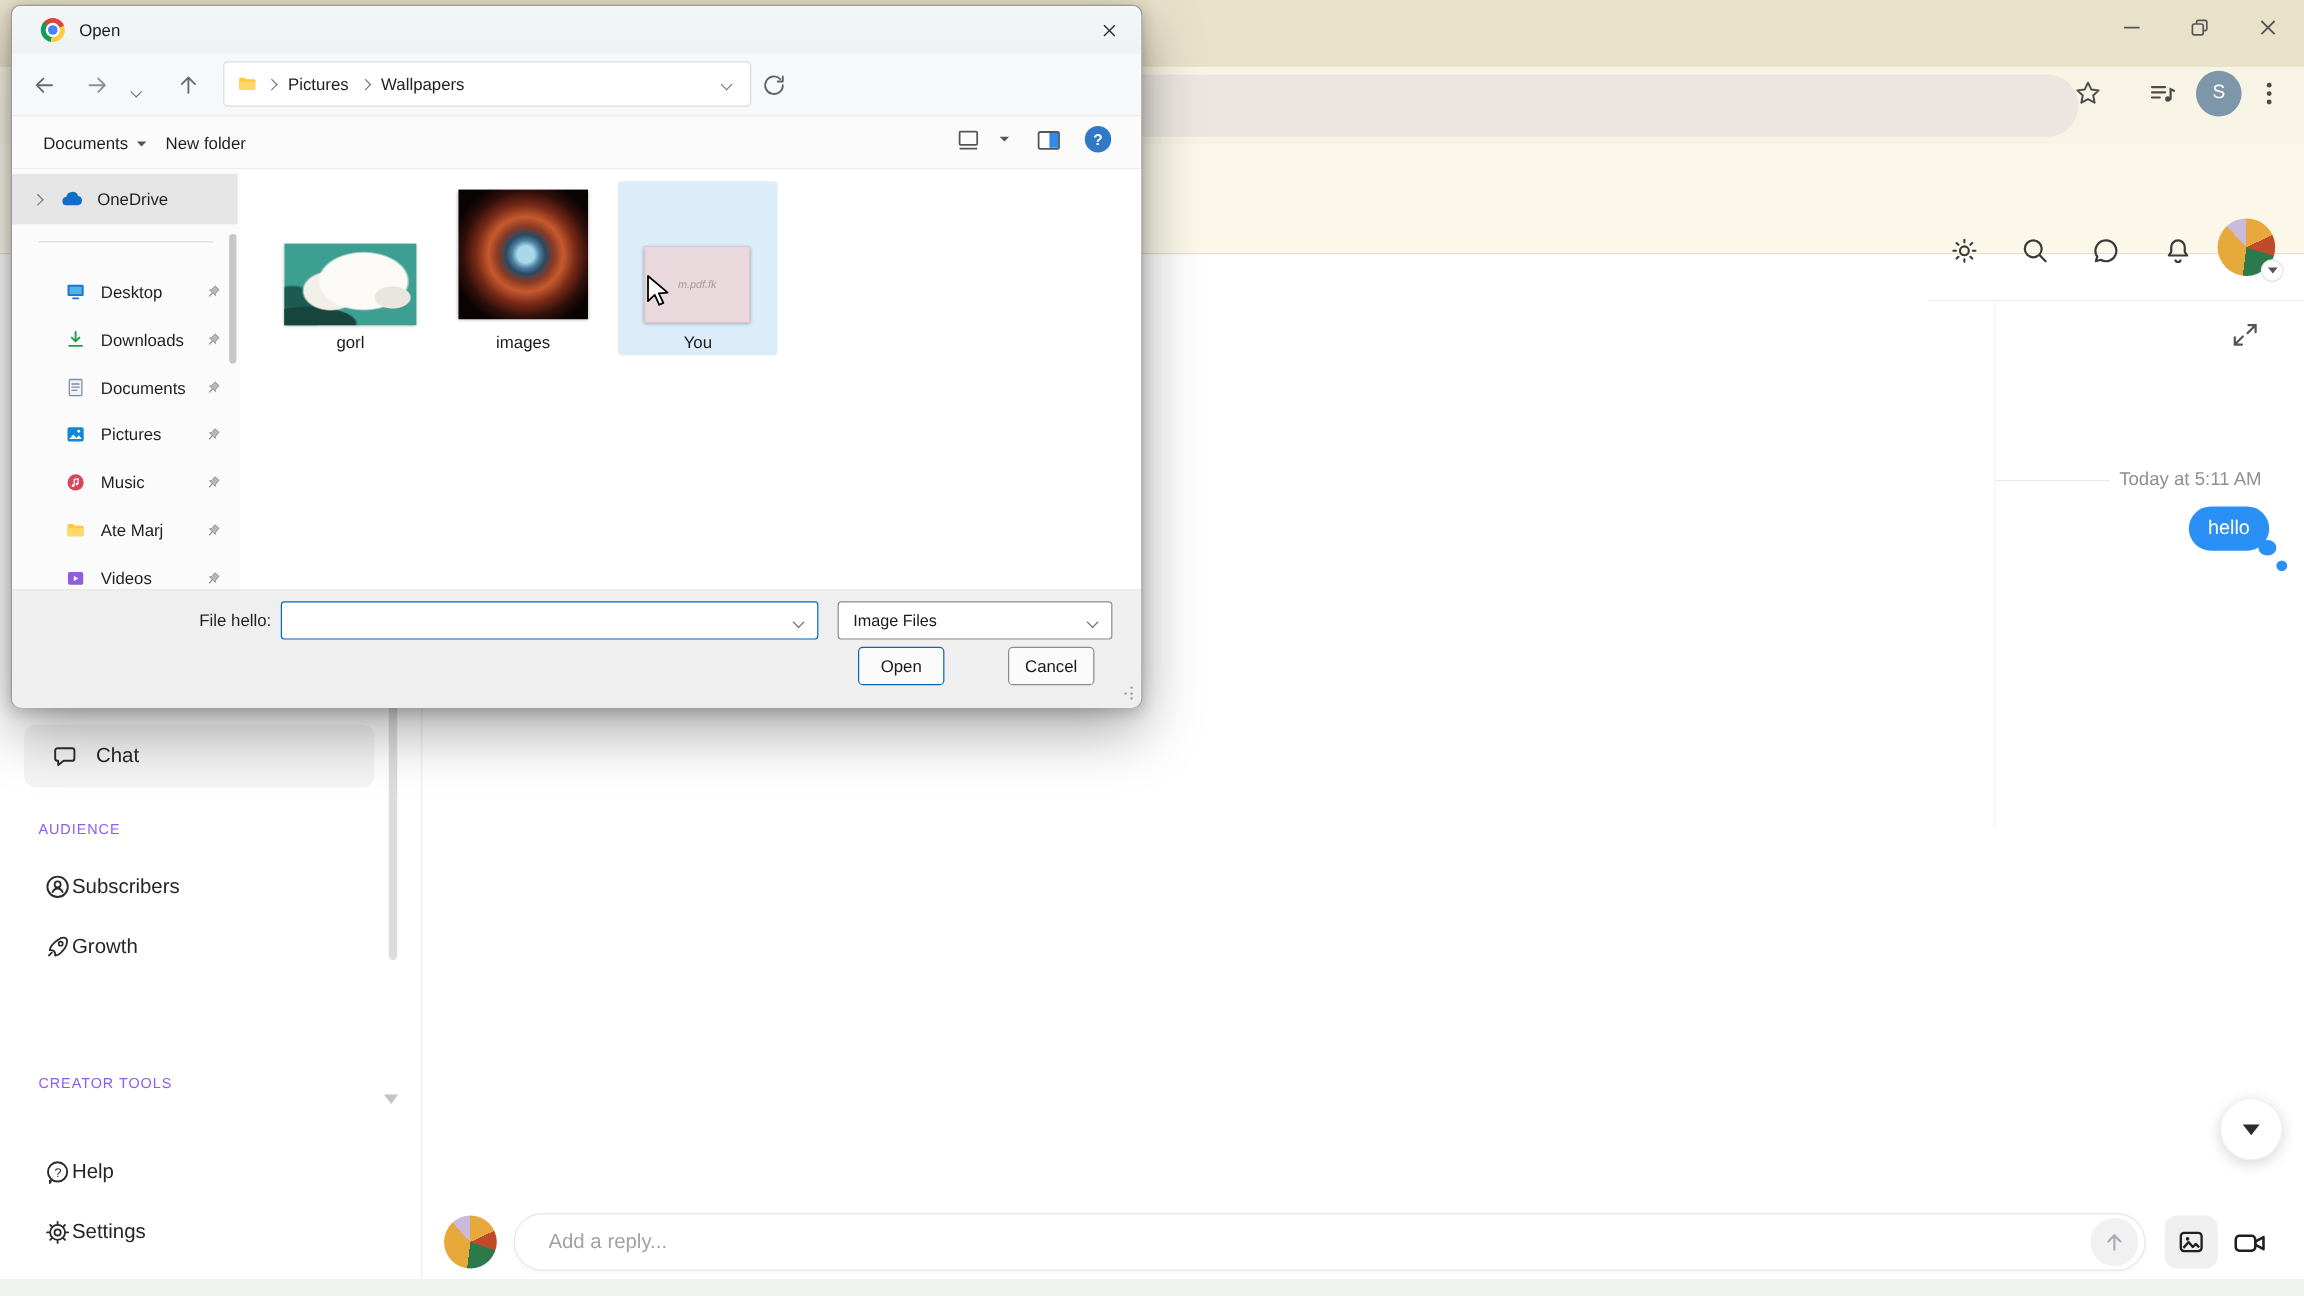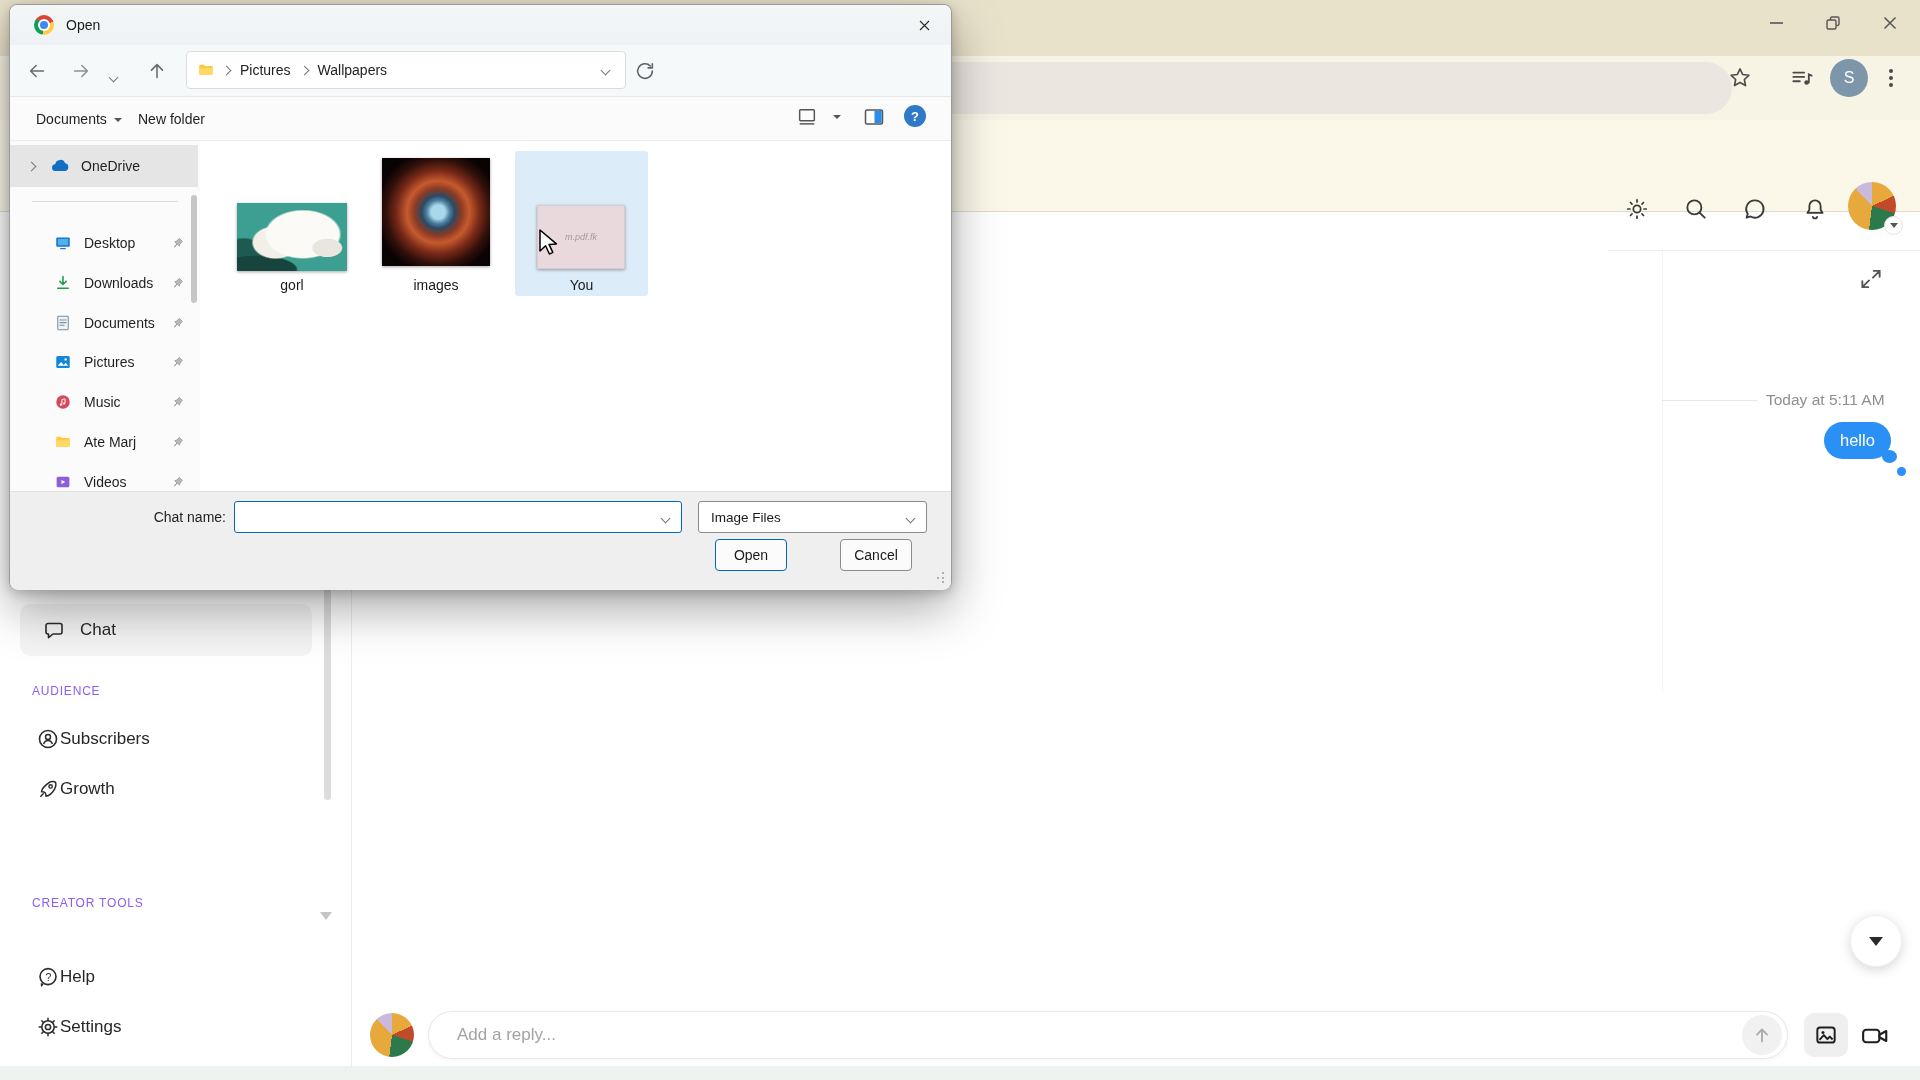--- a/index.html
+++ b/index.html
@@ -507,21 +507,21 @@
 
     <div class="abs thumb thumb-images"></div>
     <div class="abs file-lbl" style="left:372px; width:108px;">images</div>
 
     <div class="abs thumb thumb-you">
       <span>m.pdf.fk</span>
     </div>
     <div class="abs file-lbl" style="left:505px; width:133px;">You</div>
 
     <div class="abs dlg-footer"></div>
-    <div class="abs fname-lbl">Chat name:</div>
+    <div class="abs fname-lbl">File hello:</div>
     <div class="abs fname-box">
       <input class="fname-input" value="" style="">
       <span class="chev d box-chev"></span>
     </div>
     <div class="abs ftype-box">
       <span class="val">Image Files</span>
       <span class="chev d box-chev"></span>
     </div>
     <div class="abs btn btn-open">
       <span>Open</span>

